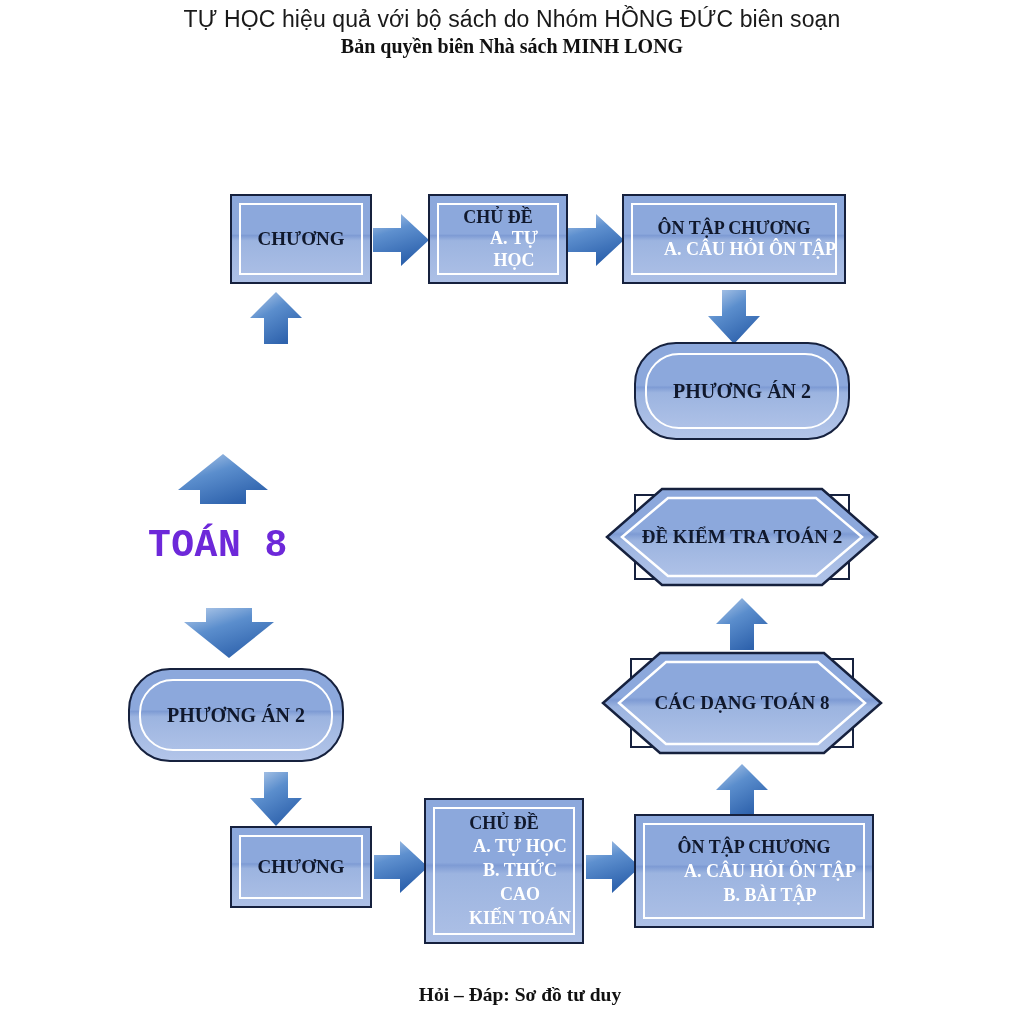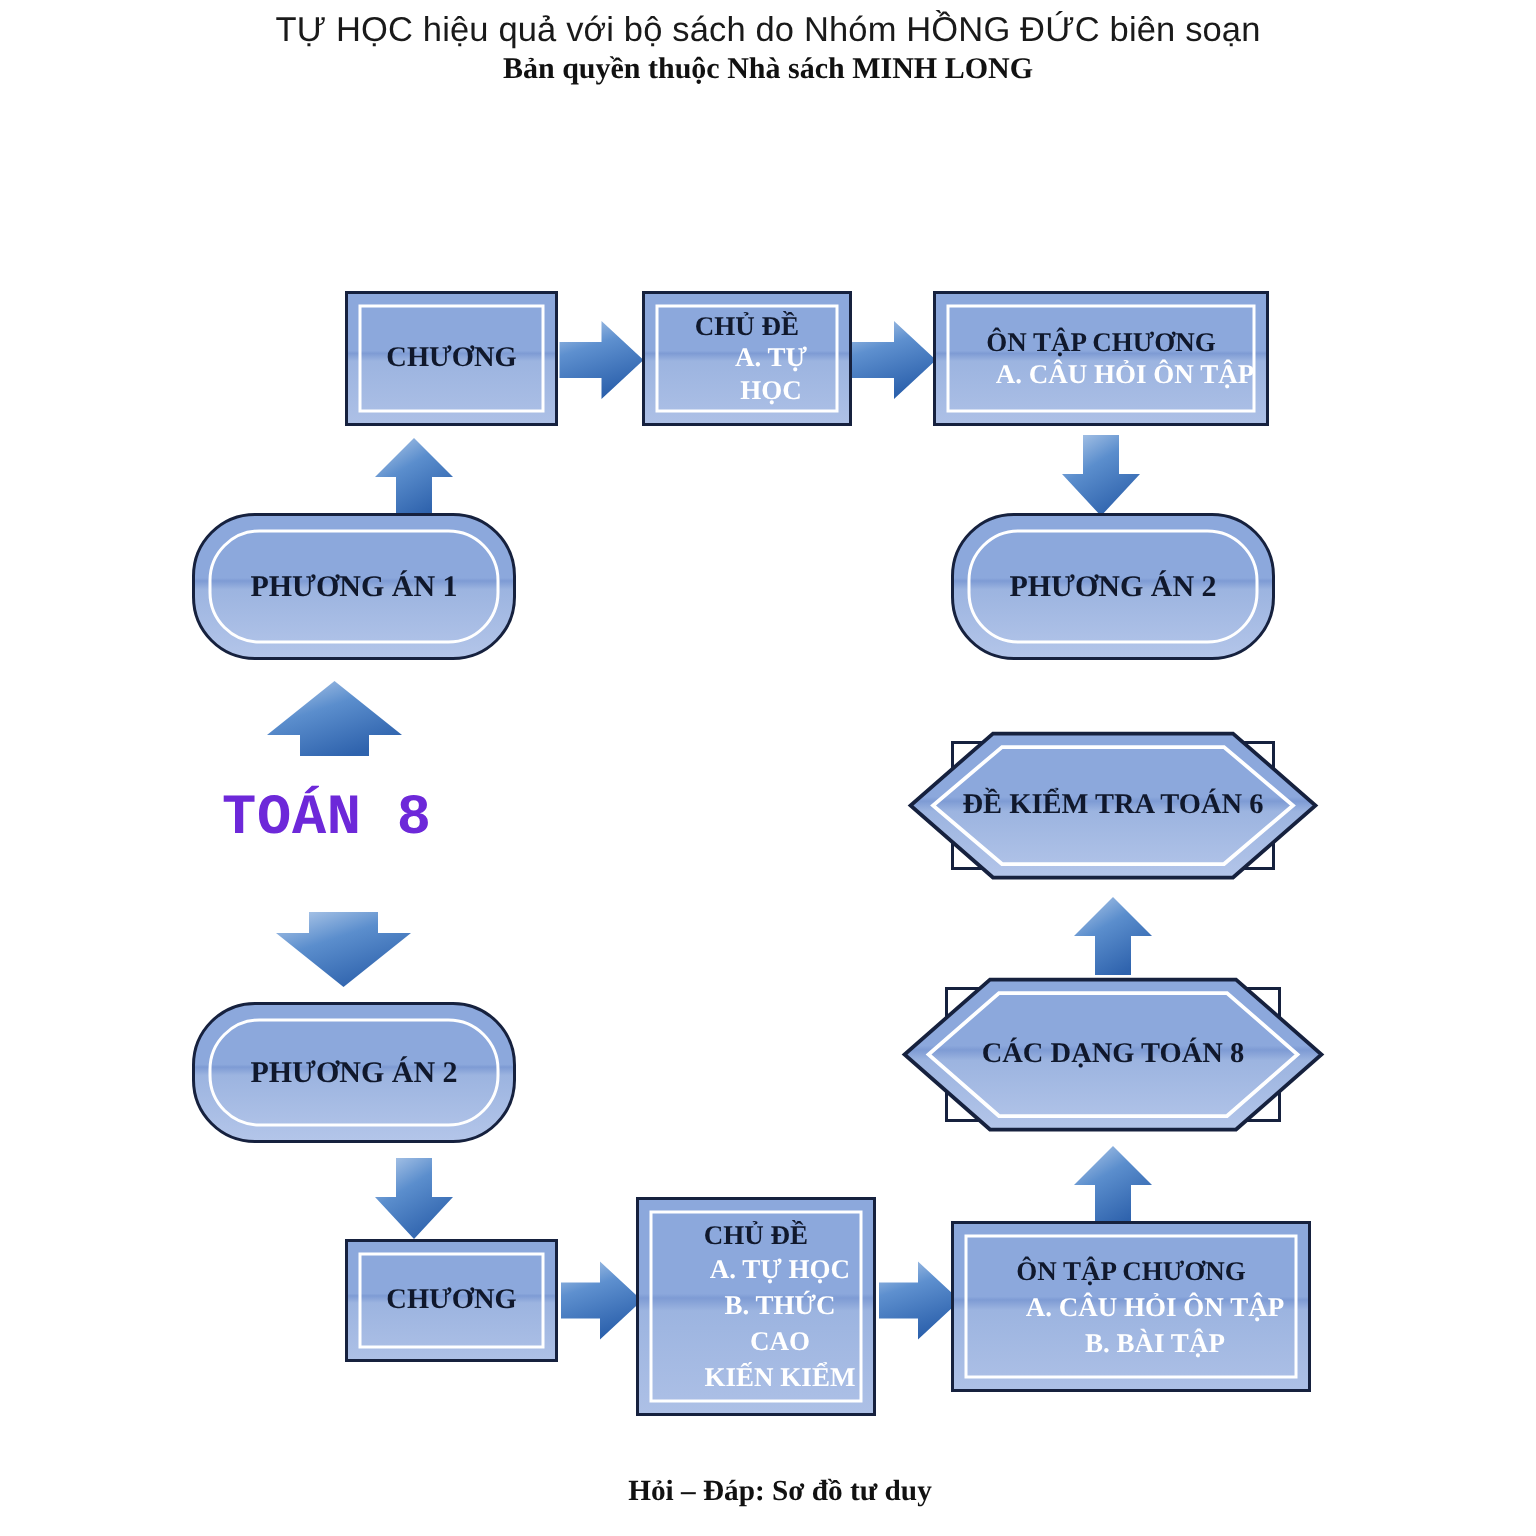--- a/index.html
+++ b/index.html
@@ -99,21 +99,21 @@
   .arrow{position:absolute;}
   .arrow svg{display:block;}
 </style>
 </head>
 <body>
 
 <div class="page">
 
   <div class="hdr">
     <div class="hdr-line1">TỰ HỌC hiệu quả với bộ sách do Nhóm HỒNG ĐỨC biên soạn</div>
-    <div class="hdr-line2">Bản quyền thuộc Nhà sách MINH LONG</div>
+    <div class="hdr-line2">Bản quyền biên Nhà sách MINH LONG</div>
   </div>
 
   <svg width="0" height="0" style="position:absolute" aria-hidden="true">
     <defs>
       <linearGradient id="arrGradH" x1="0" y1="0" x2="0.35" y2="1">
         <stop offset="0%" stop-color="#b3cbe9"></stop>
         <stop offset="40%" stop-color="#5e90cf"></stop>
         <stop offset="100%" stop-color="#2d62ad"></stop>
       </linearGradient>
       <linearGradient id="arrGradV" x1="0" y1="0" x2="0.6" y2="1">
@@ -169,24 +169,20 @@
       <polygon points="28,2 54,28 40,28 40,54 16,54 16,28 2,28" fill="url(#arrGradV)"></polygon>
     </svg>
   </div>
 
   <div class="arrow" style="left:706px;top:288px;width:56px;height:58px;">
     <svg viewBox="0 0 56 58" width="56" height="58">
       <polygon points="16,2 40,2 40,28 54,28 28,56 2,28 16,28" fill="url(#arrGradV)"></polygon>
     </svg>
   </div>
 
-  <div class="node round" style="left:128px;top:342px;width:216px;height:98px;">
-    <span class="inner"></span>
-    <span class="txt" style="font-size:20px;">PHƯƠNG ÁN 1</span>
-  </div>
 
   <div class="node round" style="left:634px;top:342px;width:216px;height:98px;">
     <span class="inner"></span>
     <span class="txt" style="font-size:20px;">PHƯƠNG ÁN 2</span>
   </div>
 
   <div class="arrow" style="left:176px;top:452px;width:94px;height:54px;">
     <svg viewBox="0 0 94 54" width="94" height="54">
       <polygon points="47,2 92,38 70,38 70,52 24,52 24,38 2,38" fill="url(#arrGradV)"></polygon>
     </svg>
@@ -199,21 +195,21 @@
       <polygon points="24,2 70,2 70,16 92,16 47,52 2,16 24,16" fill="url(#arrGradV)"></polygon>
     </svg>
   </div>
 
   <div class="hexwrap" style="left:604px;top:486px;width:276px;height:102px;">
     <span class="frame"></span>
     <svg width="276" height="102" viewBox="0 0 276 102">
       <polygon points="58,3 218,3 273,51 218,99 58,99 3,51" fill="url(#hexGrad)" stroke="#16213e" stroke-width="2.5"></polygon>
       <polygon points="64,12 212,12 258,51 212,90 64,90 18,51" fill="none" stroke="#ffffff" stroke-width="2.5"></polygon>
     </svg>
-    <span class="txt" style="font-size:19px;">ĐỀ KIỂM TRA TOÁN 6</span>
+    <span class="txt" style="font-size:19px;">ĐỀ KIỂM TRA TOÁN 2</span>
   </div>
 
   <div class="arrow" style="left:714px;top:596px;width:56px;height:56px;">
     <svg viewBox="0 0 56 56" width="56" height="56">
       <polygon points="28,2 54,28 40,28 40,54 16,54 16,28 2,28" fill="url(#arrGradV)"></polygon>
     </svg>
   </div>
 
   <div class="hexwrap" style="left:600px;top:650px;width:284px;height:106px;">
     <span class="frame"></span>
@@ -251,21 +247,21 @@
       <polygon points="2,16 28,16 28,2 56,28 28,54 28,40 2,40" fill="url(#arrGradH)"></polygon>
     </svg>
   </div>
 
   <div class="node rect" style="left:424px;top:798px;width:160px;height:146px;">
     <span class="inner"></span>
     <span class="txt" style="font-size:18px;line-height:1.32;">
       <span class="t-dark" style="display:block;">CHỦ ĐỀ</span>
       <span class="t-white" style="display:block;">A. TỰ HỌC</span>
       <span class="t-white" style="display:block;">B. THỨC CAO</span>
-      <span class="t-white" style="display:block;">KIẾN KIỂM</span>
+      <span class="t-white" style="display:block;">KIẾN TOÁN</span>
     </span>
   </div>
 
   <div class="arrow" style="left:584px;top:839px;width:58px;height:56px;">
     <svg viewBox="0 0 58 56" width="58" height="56">
       <polygon points="2,16 28,16 28,2 56,28 28,54 28,40 2,40" fill="url(#arrGradH)"></polygon>
     </svg>
   </div>
 
   <div class="node rect" style="left:634px;top:814px;width:240px;height:114px;">

